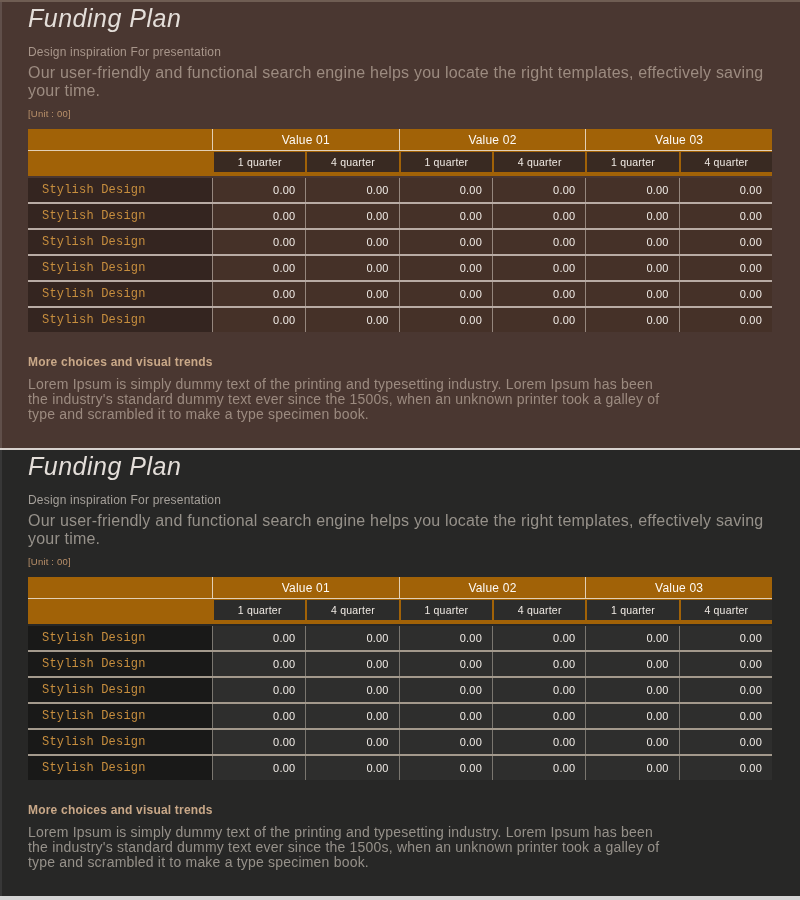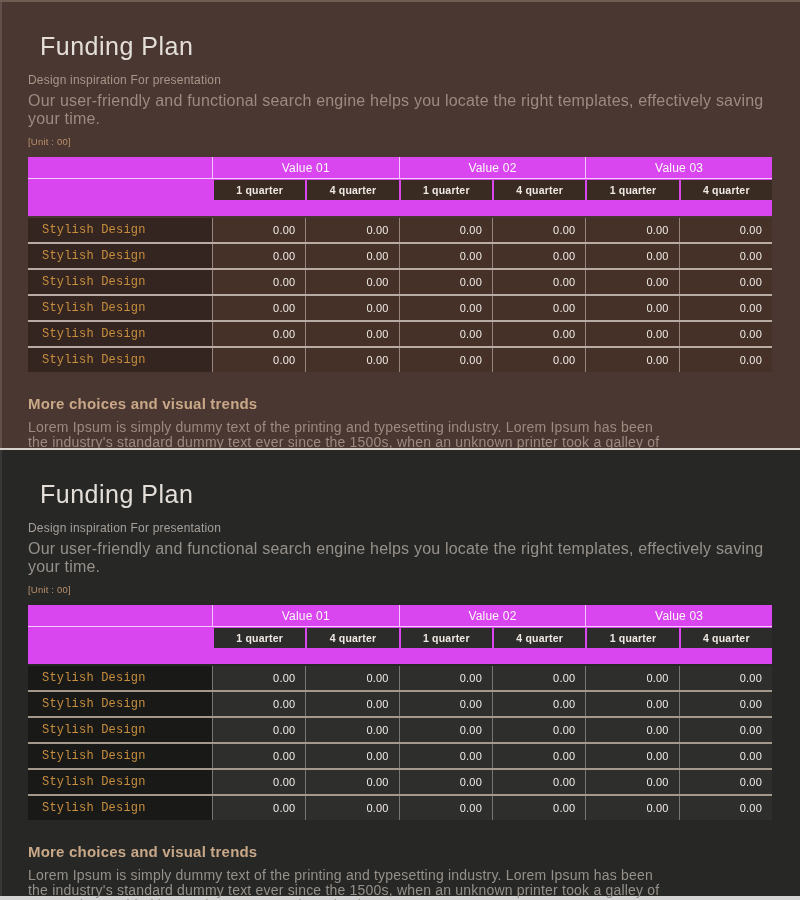--- a/index.html
+++ b/index.html
@@ -38,26 +38,27 @@
     --value-bg:#2e2e2d;
     --sub-bg:#2c2c2b;
     --row-sep:rgba(216,202,184,.7);
     --col-sep:rgba(216,206,192,.45);
     --subtitle:#a5a09a;
     --desc:#96918a;
     --heading:#c9a888;
     --lorem:#96918a;
   }
   .page-title{
-    margin:12px;
-    padding-top:18px;
+    margin:0;
+    padding-top:2px;
     font-size:25px;
     font-weight:400;
     color:#e4ded9;
     letter-spacing:.5px;
+    font-style:italic;
   }
   .subtitle{
     margin:12px 0 0 0;
     font-size:12px;
     font-weight:400;
     color:var(--subtitle);
   }
   .description{
     margin:5px 0 0 0;
     font-size:16px;
@@ -68,22 +69,22 @@
     font-size:9.5px;
     color:#b9906a;
     height:12px;
   }
   
   .ftable{
     margin-top:9px;
     width:744px;
   }
   .thead{
-    background:#d946ef;
-    padding-bottom:16px;
+    background:#a16207;
+    padding-bottom:4px;
     text-align:center;
   }
   .thead-groups{
     display:grid;
     grid-template-columns:184px repeat(3,1fr);
     height:21px;
   }
   .group-cell{
     display:flex;align-items:center;justify-content:center;
     color:#fdfaf7;
@@ -95,21 +96,20 @@
     grid-template-columns:184px repeat(6,1fr);
     height:21px;
     border-top:1px solid rgba(255,255,255,.7);
   }
   .sub-cell{
     display:flex;align-items:center;justify-content:center;
     background:var(--sub-bg);
     color:#efe9e3;
     font-size:10.5px;
     margin:1px 0 0 2px;
-    font-weight:bold;
   }
   .sub-spacer{background:transparent;}
   .tbody{margin-top:2px;}
   .trow{
     display:grid;
     grid-template-columns:184px repeat(6,1fr);
     height:24px;
   }
   .trow + .trow{border-top:2.5px solid var(--row-sep);}
   .cell{
@@ -125,21 +125,21 @@
   }
   .value-cell{
     background:var(--value-bg);
     color:#f0ebe6;
     justify-content:flex-end;
     padding-right:10px;
     border-left:1.5px solid var(--col-sep);
   }
   .footer-heading{
     margin:23px 0 0 0;
-    font-size:15px;
+    font-size:12px;
     font-weight:bold;
     color:var(--heading);
   }
   .footer-text{
     margin:8px 0 0 0;
     width:640px;
     font-size:14px;
     line-height:15px;
     color:var(--lorem);
   }

